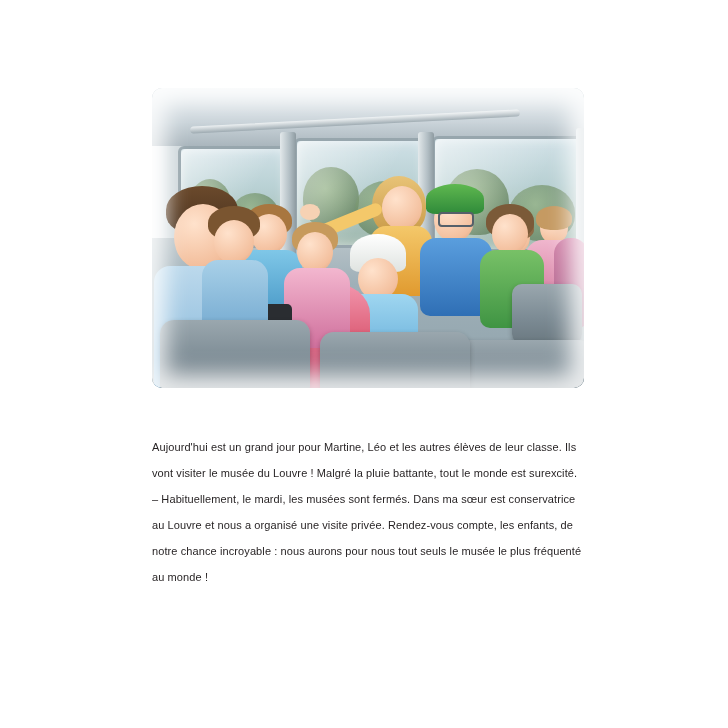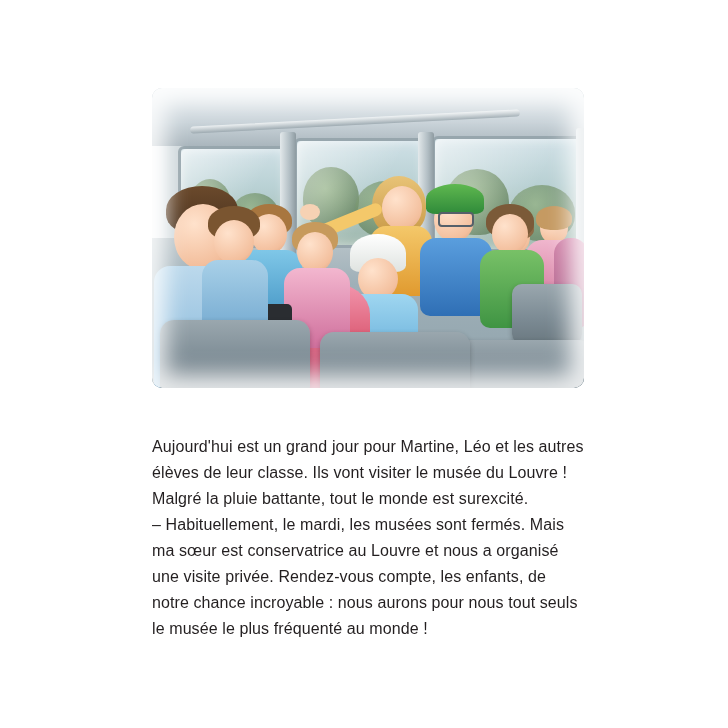--- a/index.html
+++ b/index.html
@@ -138,21 +138,21 @@
     border-radius: 50% 50% 18% 18%;
   }
 
   
   .text-block {
     position: absolute;
     left: 152px;
     top: 434px;
     width: 432px;
     color: #231f20;
-    font-size: 16px;
+    font-size: 11px;
     line-height: 26px;
     letter-spacing: .1px;
   }
   .text-block p {
     margin: 0;
   }
 </style>
 </head>
 <body>
 
@@ -261,16 +261,16 @@
       <div class="seat seat-back-right"></div>
       <div class="seat seat-front-right"></div>
       <div class="seat seat-front-mid"></div>
       <div class="seat seat-front-left"></div>
 
     </div>
   </div>
 
   <div class="text-block">
     <p>Aujourd'hui est un grand jour pour Martine, Léo et les autres élèves de leur classe. Ils vont visiter le musée du Louvre ! Malgré la pluie battante, tout le monde est surexcité.</p>
-    <p>– Habituellement, le mardi, les musées sont fermés. Mais ma sœur est conservatrice au Louvre et nous a organisé une visite privée. Rendez-vous compte, les enfants, de notre chance incroyable : nous aurons pour nous tout seuls le musée le plus fréquenté au monde !</p>
+    <p>– Habituellement, le mardi, les musées sont fermés. Dans ma sœur est conservatrice au Louvre et nous a organisé une visite privée. Rendez-vous compte, les enfants, de notre chance incroyable : nous aurons pour nous tout seuls le musée le plus fréquenté au monde !</p>
   </div>
 
 </div>
 
 </body></html>

